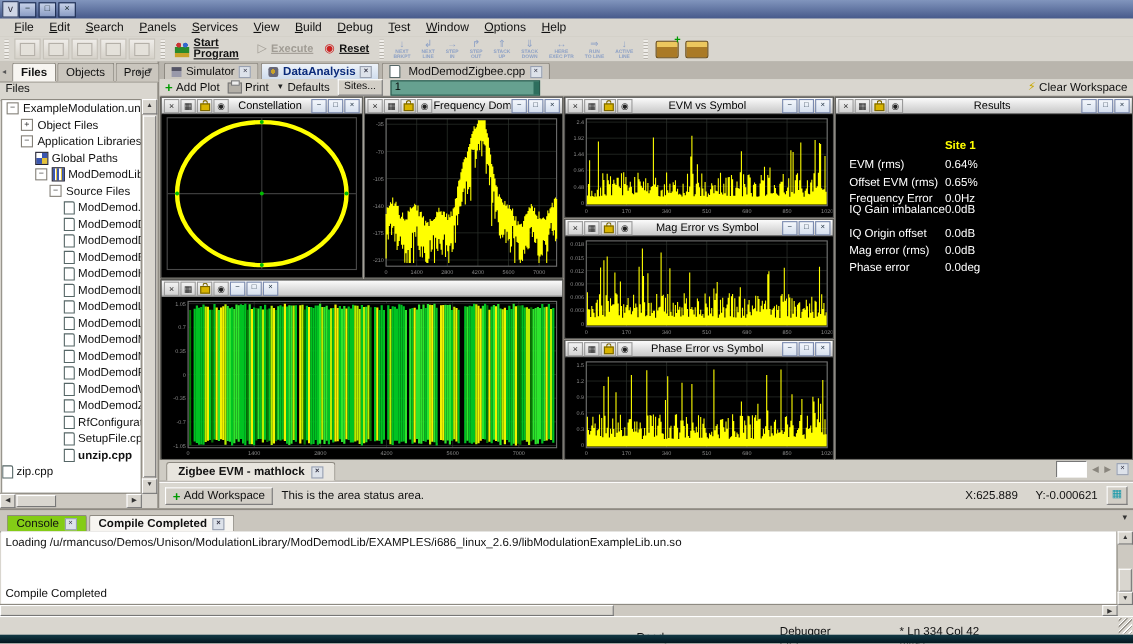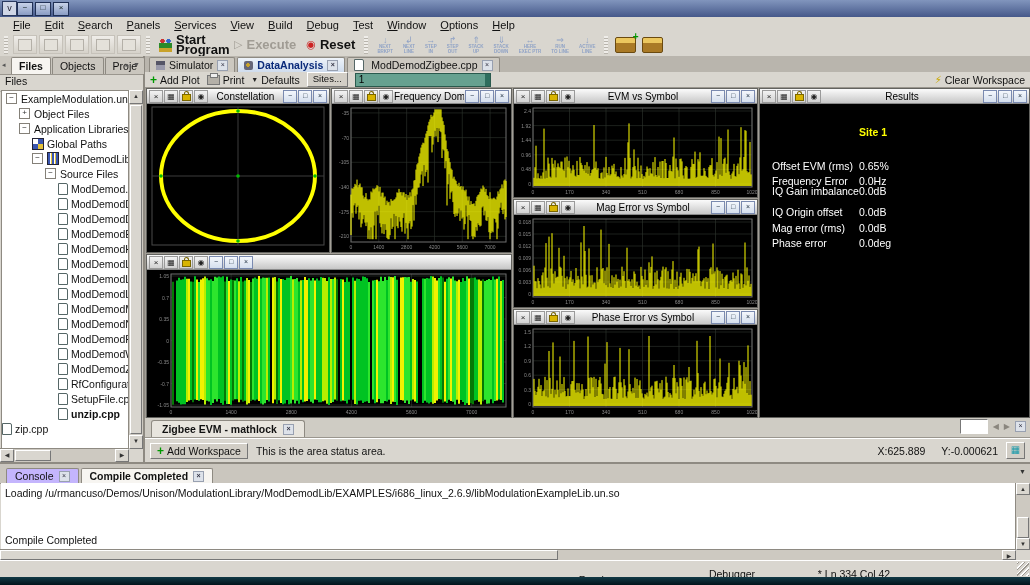--- a/index.html
+++ b/index.html
@@ -24,21 +24,21 @@
   
   #toolbar{left:0;top:33px;width:1030px;height:23px;background:#d9d6cf;
     border-bottom:1px solid #9a968e;display:flex;align-items:center;}
   .tb-grip{width:4px;height:18px;margin:0 4px;
     background:repeating-linear-gradient(0deg,#b8b4ac 0 1px,#efede9 1px 3px);}
   .ghost-btn{width:22px;height:17px;margin:0 1px;border:1px solid #c6c2ba;
     background:linear-gradient(#efede9,#d6d2ca);position:relative;}
   .ghost-btn::after{content:"";position:absolute;left:4px;top:3px;width:12px;height:10px;
     border:1px solid #b4b0a8;background:#e4e1da;}
   .tb-btn{display:flex;align-items:center;gap:4px;padding:0 5px;height:21px;}
-  .tb-label{font-weight:bold;font-size:13px;line-height:10px;}
+  .tb-label{font-weight:bold;font-size:10px;line-height:10px;text-decoration:underline;}
   .start-ico{width:13px;height:14px;background:
     radial-gradient(circle at 3.5px 3px,#c33 0 2px,transparent 2.5px),
     radial-gradient(circle at 9.5px 3px,#36c 0 2px,transparent 2.5px),
     linear-gradient(transparent 0 5px,#2a8a2a 5px 10px,#c9a22a 10px 14px);}
   .exec-ico{color:#a09c94;font-size:11px;line-height:11px;}
   .disabled-label{color:#a09c94;}
   .reset-ico{color:#c22;font-size:11px;line-height:11px;}
   .dbg{display:flex;flex-direction:column;align-items:center;justify-content:center;
     padding:0 5px;height:21px;}
   .dbg .g{font-size:9px;line-height:8px;color:#8fa2c6;}
@@ -146,21 +146,21 @@
   #status-msg{flex:1;}
   .coords{display:flex;gap:16px;}
   .grid-btn{width:17px;height:15px;border:1px solid;border-color:#fff #777 #777 #fff;
     background:#d2cec6;color:#1899aa;font-size:10px;line-height:13px;text-align:center;}
   
   #console{left:0;top:462px;width:1030px;height:98px;background:#d9d6cf;
     border-top:2px solid #8e8a82;box-sizing:border-box;}
   #console-tabs{position:absolute;left:0;top:0;right:0;height:19px;background:#cac6be;
     border-bottom:1px solid #9a968e;display:flex;align-items:flex-end;padding-left:6px;}
   .ctab{display:flex;align-items:center;gap:5px;padding:1px 8px;margin-right:2px;
-    border:1px solid #8e8a82;border-bottom:none;background:#c4b5fd;font-size:10.5px;
+    border:1px solid #8e8a82;border-bottom:none;background:#84cc16;font-size:10.5px;
     border-radius:2px 2px 0 0;}
   .ctab.active{background:#f7f5f1;font-weight:bold;}
   #console-menu{position:absolute;right:4px;top:4px;font-size:7px;color:#333;}
   #console-body{position:absolute;left:1px;top:19px;right:14px;bottom:10px;background:#fff;
     padding:3px 4px;font-size:10.5px;line-height:15.5px;overflow:hidden;}
   .cons-vscroll{position:absolute;right:0;top:19px;width:14px;bottom:10px;background:#cdc9c1;
     border-left:1px solid #8e8a82;display:flex;flex-direction:column;}
   .cons-vthumb{height:26px;margin:22px 1px 0 1px;background:#d9d6cf;border:1px solid;
     border-color:#fff #777 #777 #fff;}
   .spacer{flex:1;}
@@ -860,20 +860,24 @@
           <span class="lock"></span>
         </span>
         <span class="ptool">◉</span>
         <span class="ptext">Results</span>
         <span class="pwin">−</span>
         <span class="pwin">□</span>
         <span class="pwin">×</span>
       </div>
       <div class="pbody">
         <div class="rsite">Site 1</div>
+        <div class="rrow" style="top: 40px;">
+          <span class="rlab">EVM (rms)</span>
+          <span class="rval">0.64%</span>
+        </div>
         <div class="rrow" style="top: 55.5px;">
           <span class="rlab">Offset EVM (rms)</span>
           <span class="rval">0.65%</span>
         </div>
         <div class="rrow" style="top: 71px;">
           <span class="rlab">Frequency Error</span>
           <span class="rval">0.0Hz</span>
         </div>
         <div class="rrow" style="top: 69px; margin-top: 12px;">
           <span class="rlab">IQ Gain imbalance</span>

